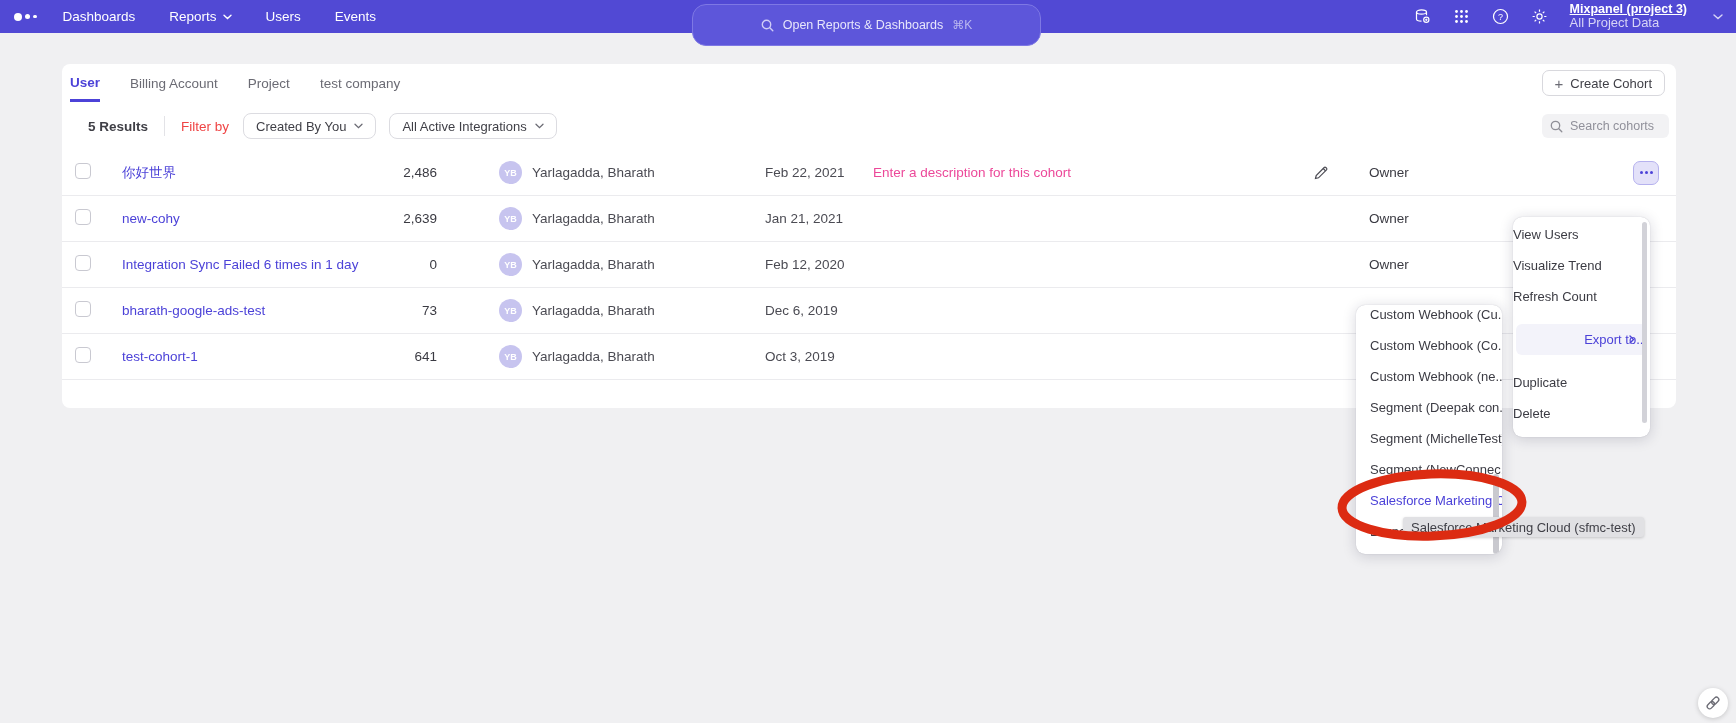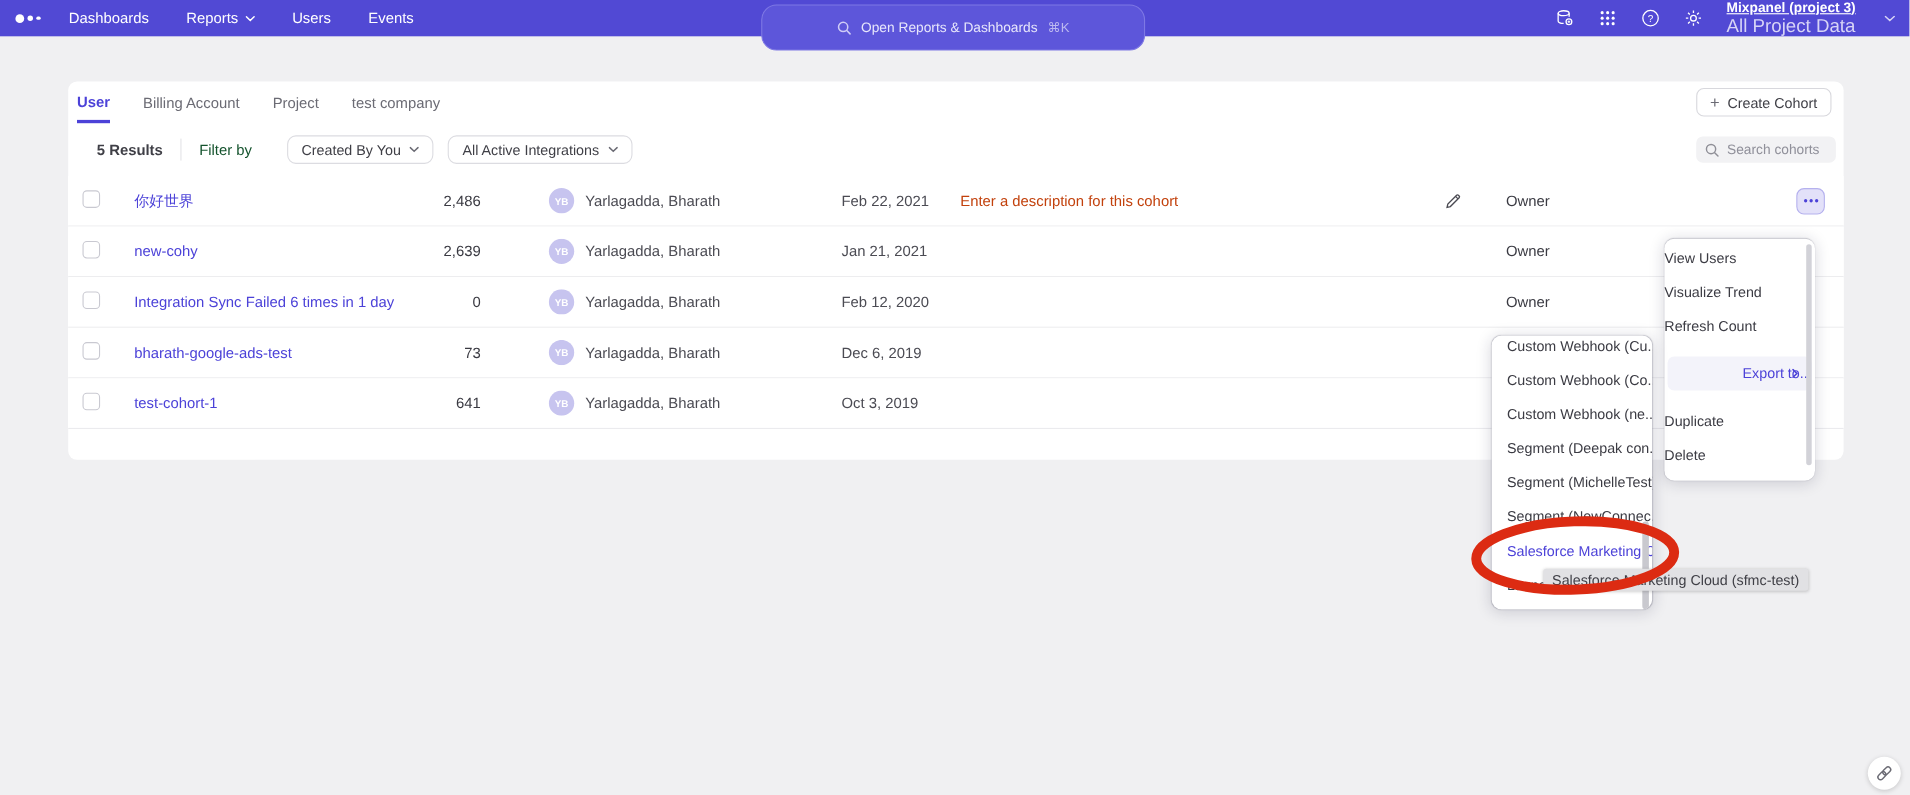--- a/index.html
+++ b/index.html
@@ -25,40 +25,40 @@
     position:absolute; left:692px; top:4px; width:349px; height:42px;
     background:#5d56da; border:1px solid #7e78e4; border-radius:14px;
     display:flex; align-items:center; justify-content:center; gap:9px;
     font-size:12.5px; color:#e7e6fb; cursor:pointer;
   }
   .nav-search .kbd { color:#bcb8f0; font-size:12px; }
   .nav-right { position:absolute; right:10px; top:0; height:33px; display:flex; align-items:center; gap:22px; }
   .nav-icon { width:17px; height:17px; display:flex; align-items:center; justify-content:center; cursor:pointer; }
   .project { text-align:left; line-height:1.15; cursor:pointer; }
   .project .p-name { font-size:12.5px; font-weight:700;text-decoration:underline; }
-  .project .p-scope { font-size:17px; color:#d7d4f6; }
+  .project .p-scope { font-size:13px; color:#d7d4f6; }
   .chev { display:inline-block; }
   
   .card {
-    position:absolute; left:62px; top:74px; width:1614px; height:344px;
+    position:absolute; left:62px; top:64px; width:1614px; height:344px;
     background:#fff; border-radius:8px; z-index:1;
   }
   .tabs-row { position:relative; height:38px; display:flex; align-items:center; padding-left:8px; }
   .tab { font-size:13.5px; color:#6b6b74; margin-right:30px; padding:10px 0 9px; cursor:pointer; white-space:nowrap; }
   .tab.active { color:#4c42d8; font-weight:600; border-bottom:3px solid #4c42d8; }
   .create-btn {
     position:absolute; right:11px; top:6px; height:26px; padding:0 12px;
     border:1px solid #d8d8dd; border-radius:7px; background:#fff;
     font-size:13px; color:#3f3f46; display:flex; align-items:center; gap:7px; cursor:pointer;
   }
   .plus { color:#6b6b74; font-size:15px; line-height:1; }
   .filter-row { position:relative; height:48px; display:flex; align-items:center; padding-left:26px; }
   .results { font-size:13.5px; color:#3f3f46; font-weight:600; }
   .vdiv { width:1px; height:20px; background:#e3e3e7; margin:0 16px; }
-  .filter-by { font-size:13.5px; color:#14532d; margin-right:32px; }
+  .filter-by { font-size:13.5px; color:#ef4444; margin-right:14px; }
   .pill {
     height:26px; padding:0 12px; border:1px solid #dcdce1; border-radius:8px; background:#fff;
     font-size:13px; color:#3f3f46; display:flex; align-items:center; gap:8px; margin-right:13px; cursor:pointer;
   }
   .search-cohorts {
     position:absolute; right:7px; top:12px; width:127px; height:24px;
     background:#f2f2f4; border-radius:6px; display:flex; align-items:center; padding:0 8px; gap:7px;
   }
   .search-cohorts input {
     border:none; outline:none; background:transparent; width:90px;
@@ -76,21 +76,21 @@
     width:16px; height:16px; border:1.5px solid #c9c9d1; border-radius:4px; background:#fff;
     display:inline-block; margin-left:13px; cursor:pointer;
   }
   .cohort-link { color:#4c42d8; cursor:pointer; }
   .creator { display:flex; align-items:center; gap:10px; color:#4b4b53; }
   .avatar {
     width:23px; height:23px; border-radius:50%; background:#c7c4ef; color:#fff;
     font-size:9px; font-weight:700; display:flex; align-items:center; justify-content:center; flex:0 0 auto;text-align:right;
   }
   .date { color:#4b4b53; }
-  .desc-placeholder { color:#c2410c; }
+  .desc-placeholder { color:#ec4899; }
   .sort-glyph { font-size:10px; color:#8b8b94; margin-left:5px; }
   .dots-btn {
     width:26px; height:24px; margin-left:6px; background:#e3e1f9; border:1.5px solid #b5b1ee;
     border-radius:7px; display:flex; align-items:center; justify-content:center; gap:2px; cursor:pointer;
   }
   .dots-btn i { width:3px; height:3px; border-radius:50%; background:#4c42d8; display:block; }
   
   .menu {
     position:absolute; background:#fff; border-radius:9px;
     box-shadow:0 2px 14px rgba(30,30,60,.18), 0 0 1px rgba(30,30,60,.25);

